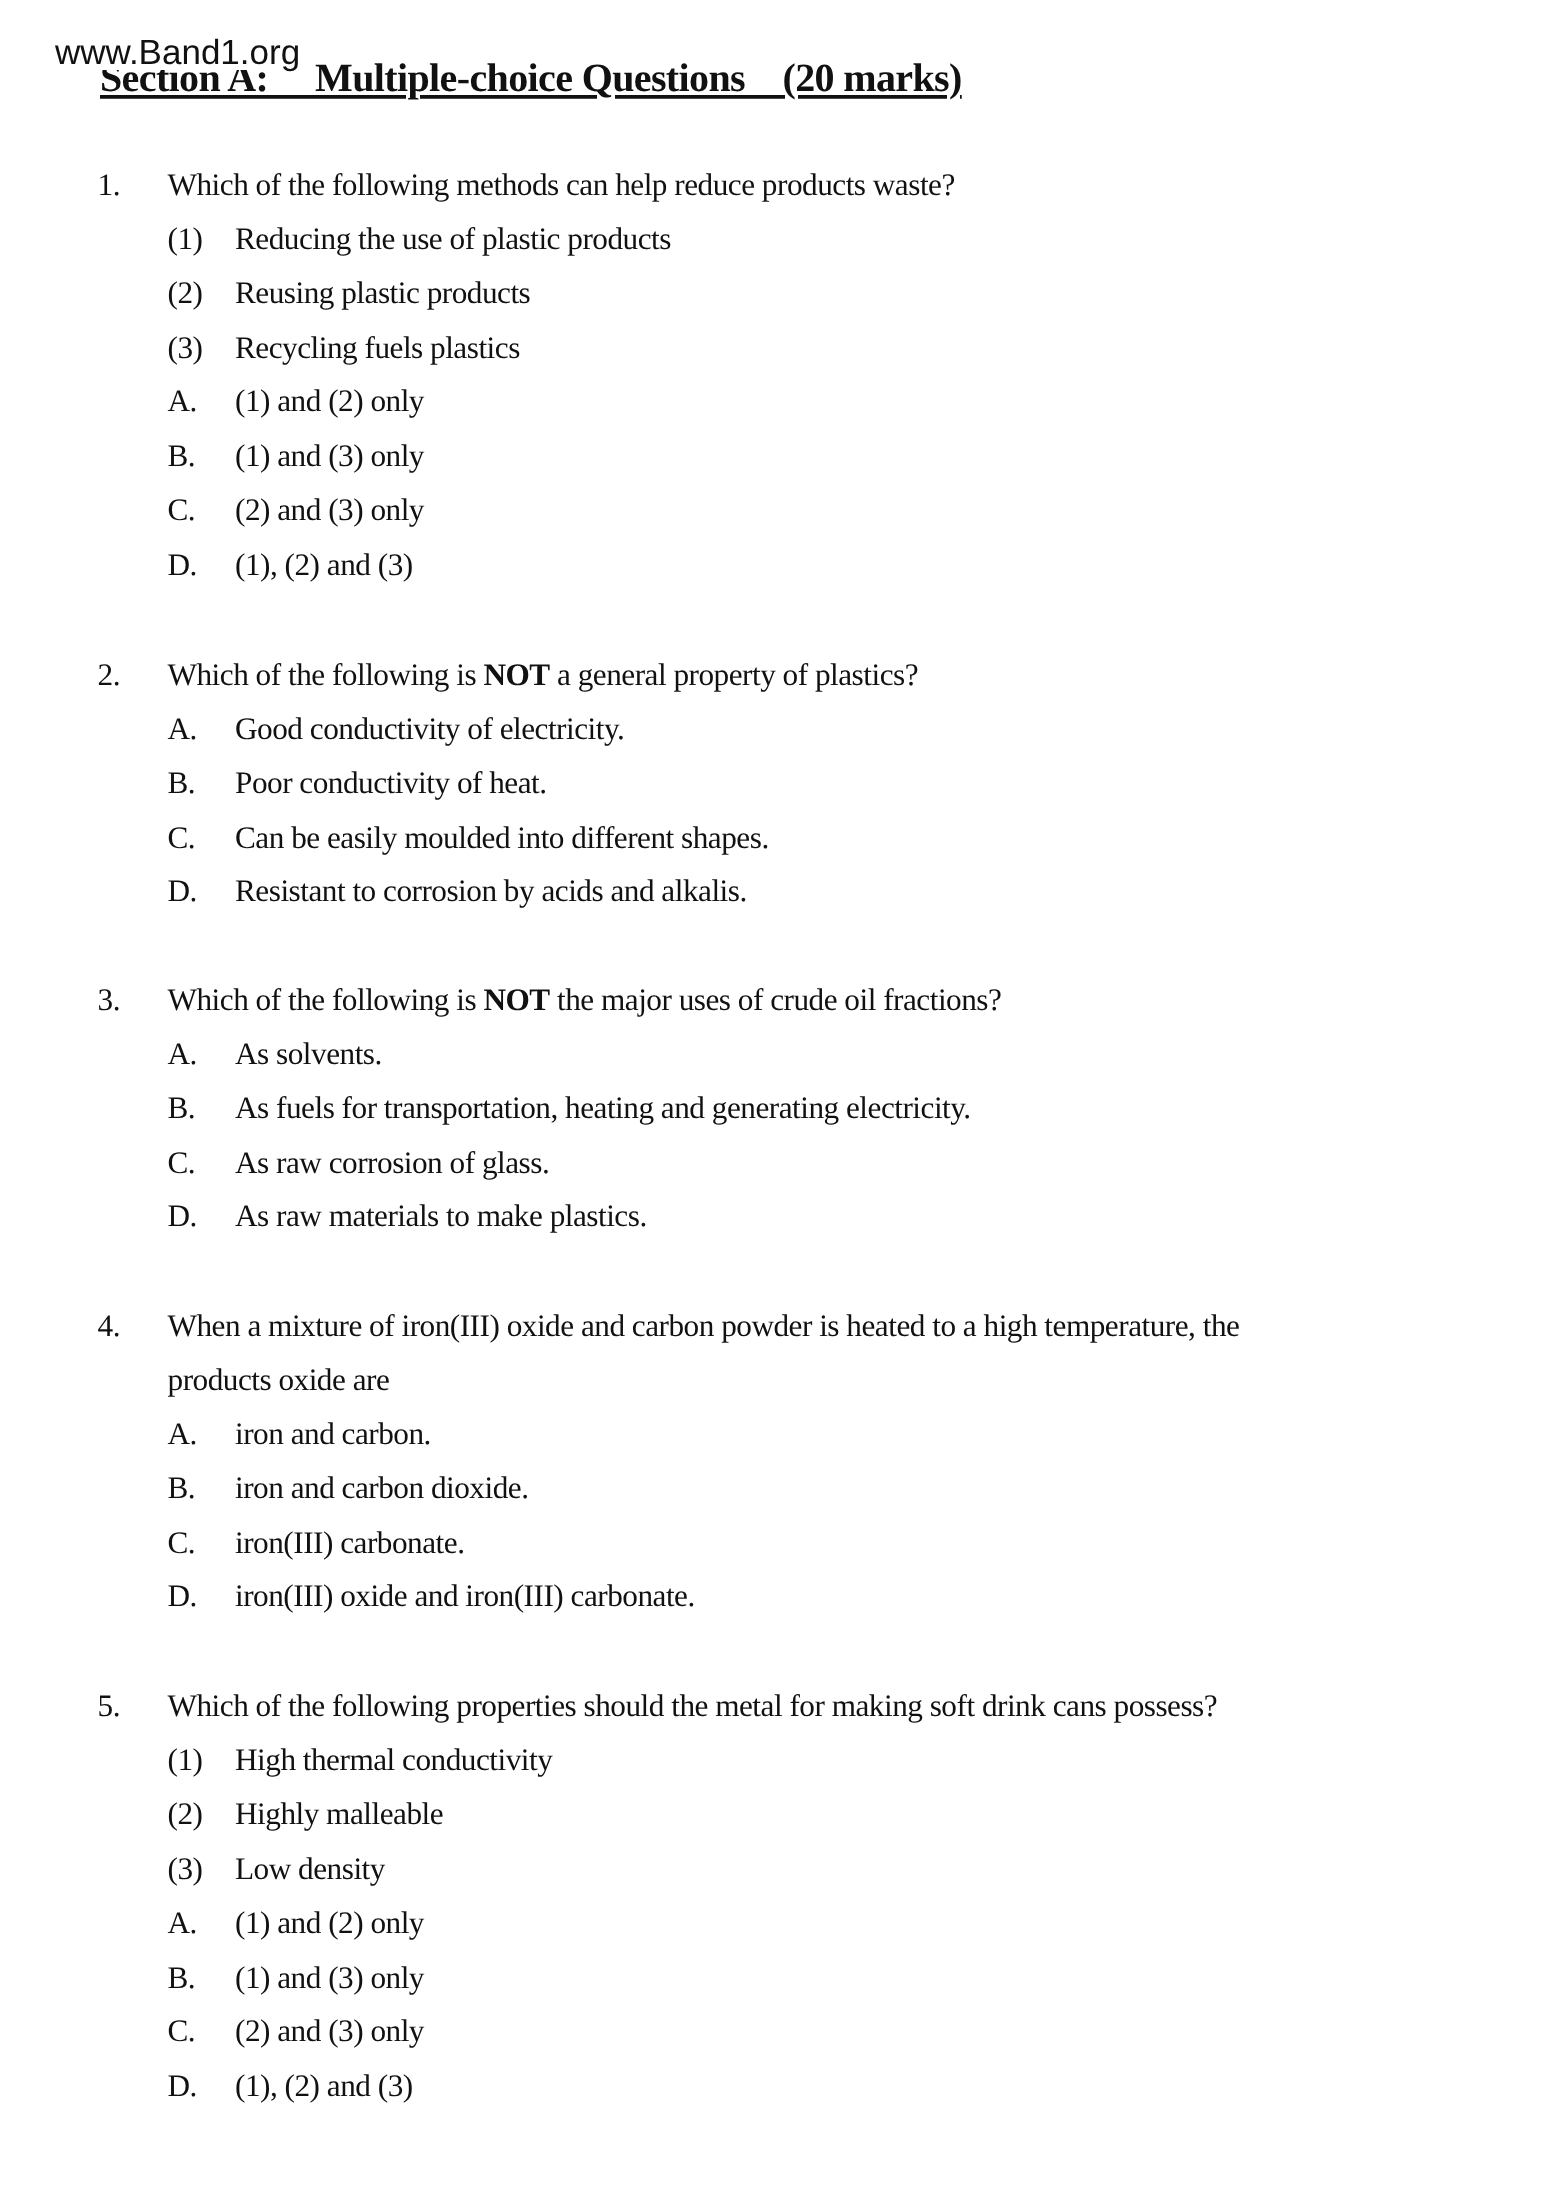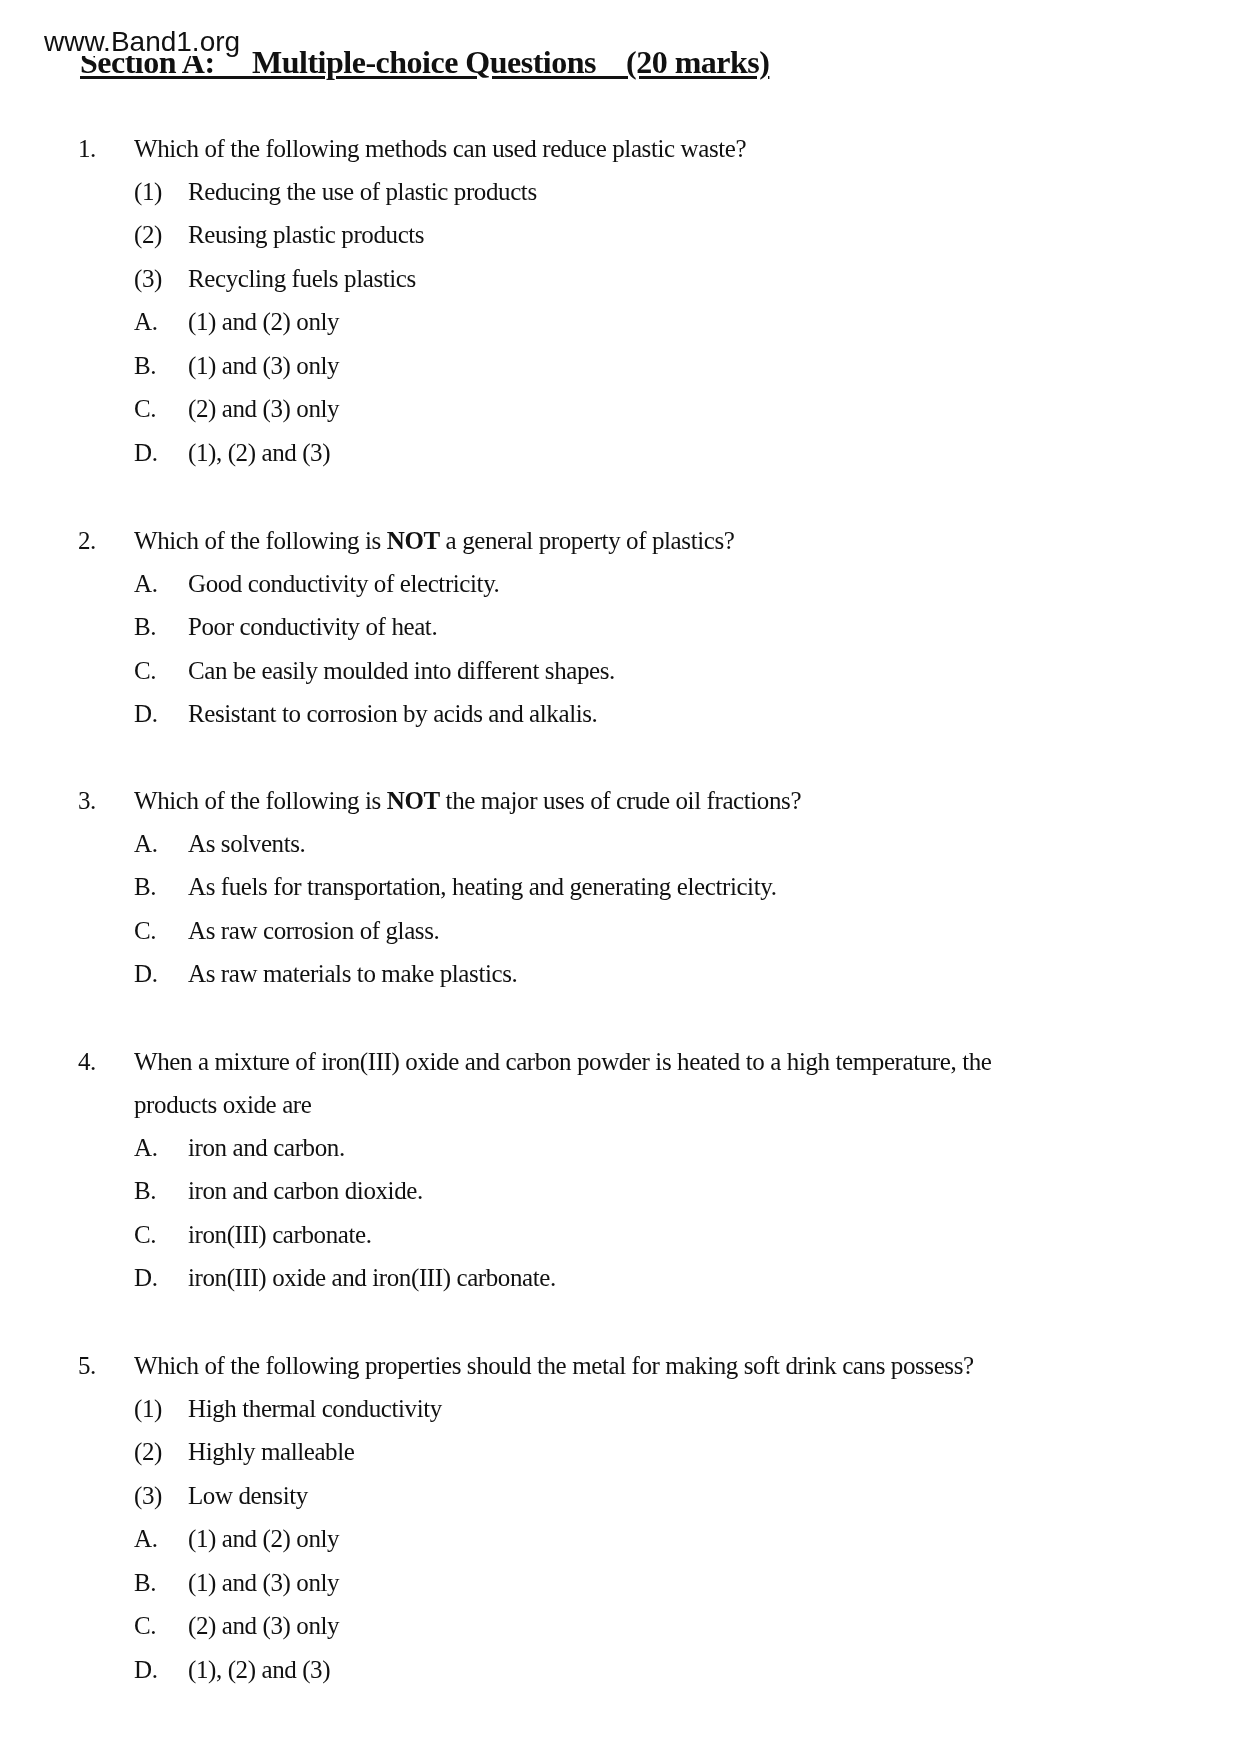--- a/index.html
+++ b/index.html
@@ -20,21 +20,21 @@
 </style>
 </head>
 <body>
 
 <div class="watermark">www.Band1.org</div>
 <div class="heading">Section A:     Multiple-choice Questions    (20 marks)</div>
 
 <div class="q" style="top:127px;">
   <div class="qline">
     <span class="qnum">1.</span>
-    <span class="qtext">Which of the following methods can used reduce plastic waste?</span>
+    <span class="qtext">Which of the following methods can help reduce products waste?</span>
   </div>
   <div class="opt">
       <span class="olabel">(1)</span>
       <span>Reducing the use of plastic products</span>
     </div>
   <div class="opt">
       <span class="olabel">(2)</span>
       <span>Reusing plastic products</span>
     </div>
   <div class="opt">

